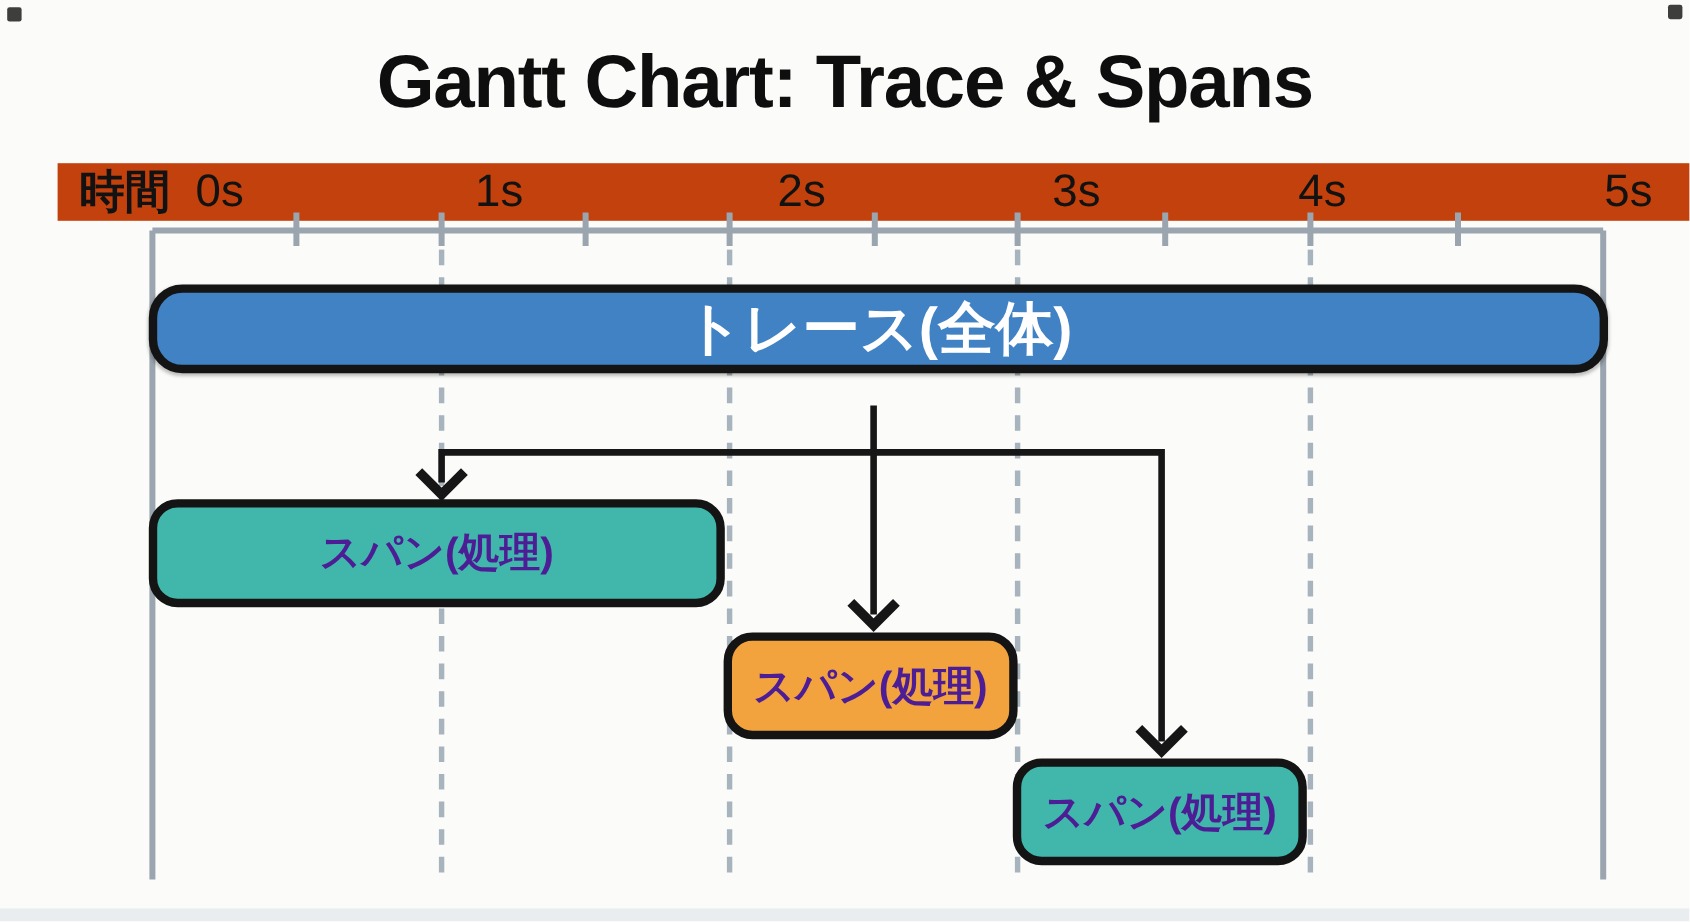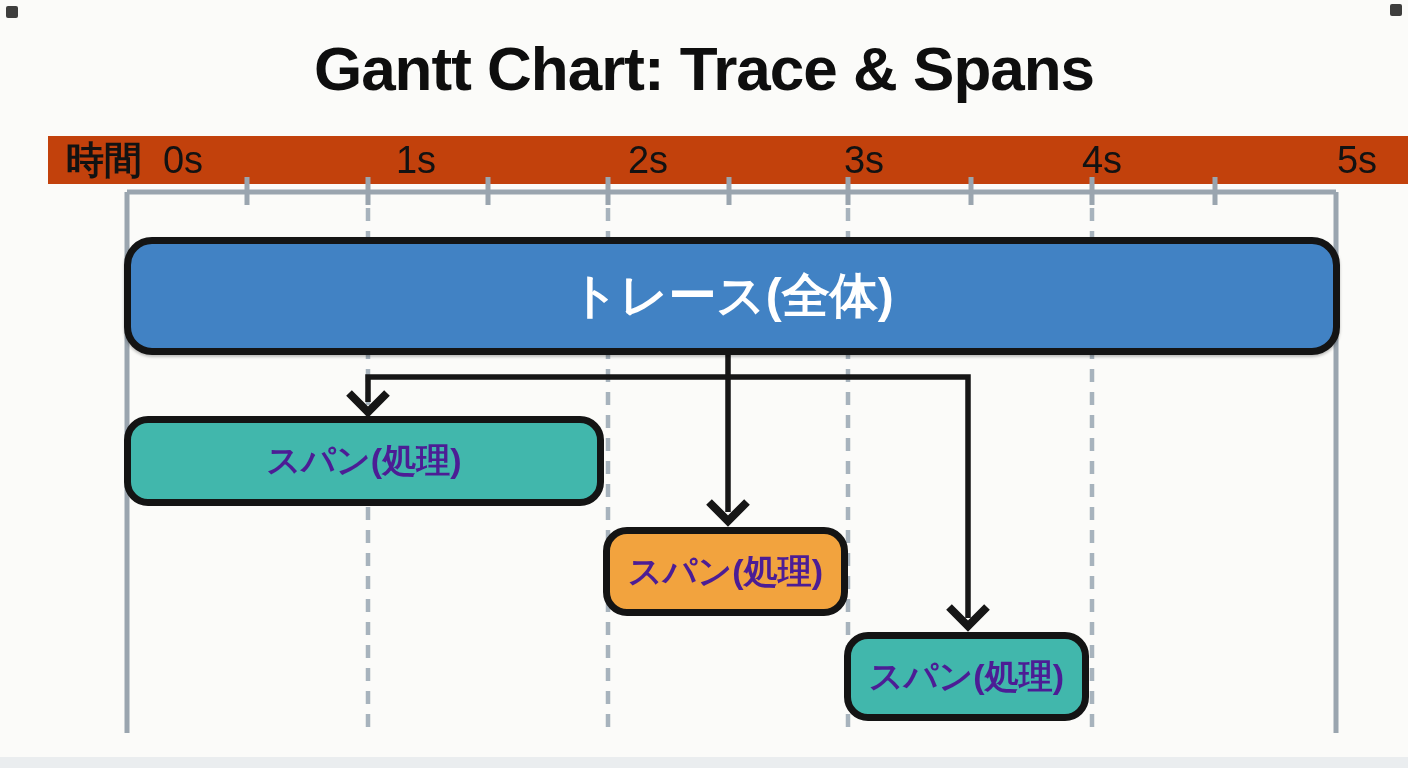--- a/index.html
+++ b/index.html
@@ -27,21 +27,21 @@
     font-size:38px;font-weight:normal;color:#121212;white-space:nowrap;
   }
   svg.lines{position:absolute;left:0;top:0;z-index:1;}
   .bar{
     position:absolute;z-index:2;box-sizing:border-box;
     border:7px solid #141414;
     display:flex;align-items:center;justify-content:center;
     font-weight:bold;color:#4c1d95;
   }
   .bar.trace{
-    left:124px;top:237px;width:1216px;height:118px;border-radius:28px;
+    left:124px;top:237px;width:1216px;height:74px;border-radius:28px;
     font-size:48px;color:#ffffff;
     box-shadow:0 2px 3px rgba(0,0,0,0.25);
   }
   .bar.span1{left:124px;top:416px;width:480px;height:90px;border-radius:24px;font-size:34px;}
   .bar.span2{left:603px;top:527px;width:245px;height:89px;border-radius:24px;font-size:34px;}
   .bar.span3{left:844px;top:632px;width:245px;height:89px;border-radius:24px;font-size:34px;}
   .footer-strip{
     position:absolute;left:0;bottom:0;width:1408px;height:11px;
     background:#eaedef;
   }
@@ -58,22 +58,22 @@
 
   <div class="corner-mark tl"></div>
   <div class="corner-mark tr"></div>
 
   <div class="title">Gantt Chart: Trace &amp; Spans</div>
 
   <div class="axis-band">
     <span class="axis-label" style="left:18px">時間</span>
     <span class="axis-tick-label" style="left:135px">0s</span>
     <span class="axis-tick-label" style="left:368px">1s</span>
-    <span class="axis-tick-label" style="left:600px">2s</span>
-    <span class="axis-tick-label" style="left:816px">3s</span>
+    <span class="axis-tick-label" style="left:620px">2s</span>
+    <span class="axis-tick-label" style="left:849px">3s</span>
     <span class="axis-tick-label" style="left:1054px">4s</span>
     <span class="axis-tick-label" style="left:1309px">5s</span>
   </div>
 
   <svg class="lines" width="1408" height="768" viewBox="0 0 1408 768">
 
     <path d="M127 192 H1336" stroke="#9aa5af" stroke-width="5" fill="none"></path>
     <path d="M127 192 V733" stroke="#9aa5af" stroke-width="5" fill="none"></path>
     <path d="M1336 192 V733" stroke="#9aa5af" stroke-width="5" fill="none"></path>
 

